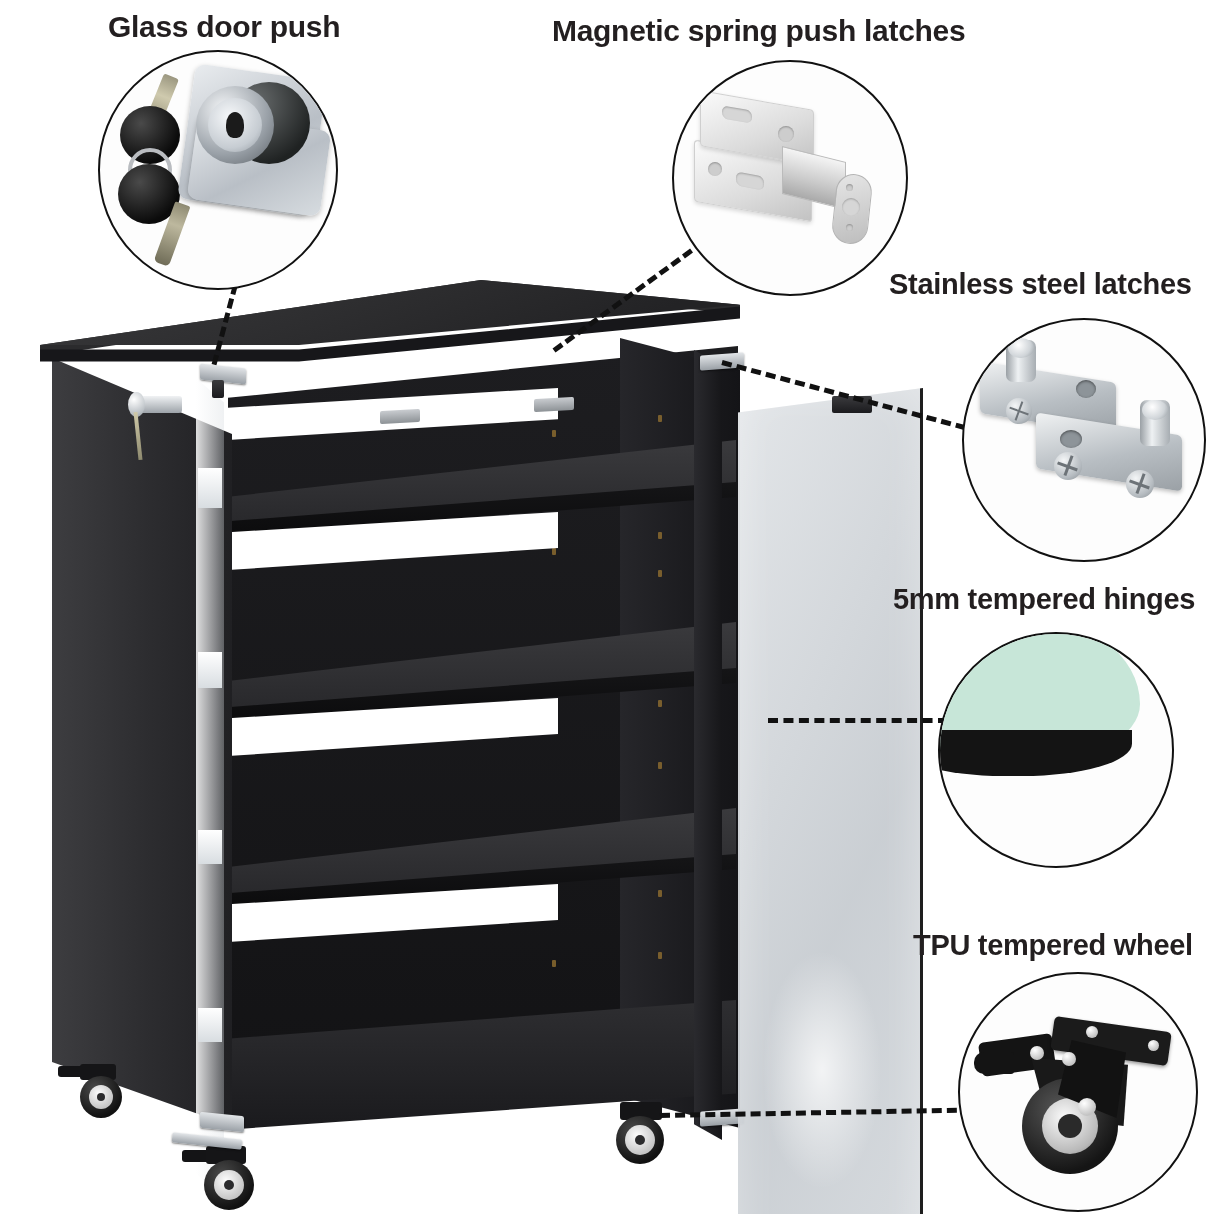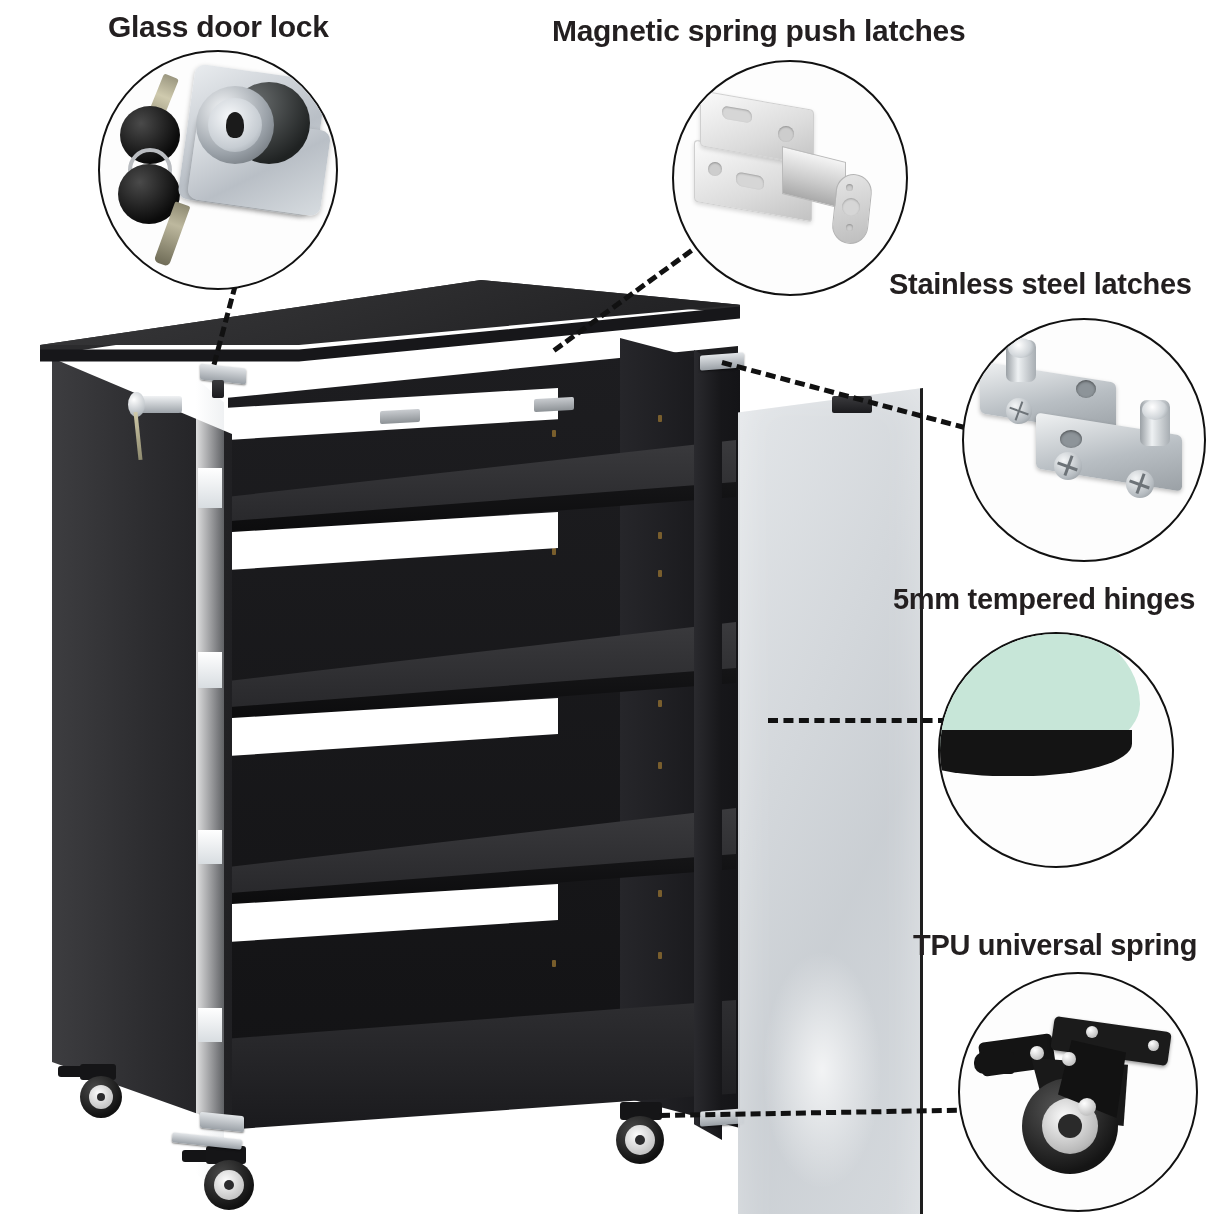--- a/index.html
+++ b/index.html
@@ -317,25 +317,25 @@
   <div class="leader" style="left:243px;top:254px;width:112px;transform:rotate(105deg);"></div>
 
   <div class="leader" style="left:554px;top:348px;width:170px;transform:rotate(-36deg);"></div>
 
   <div class="leader" style="left:722px;top:360px;width:252px;transform:rotate(15deg);"></div>
 
   <div class="leader" style="left:768px;top:718px;width:180px;transform:rotate(0deg);"></div>
 
   <div class="leader" style="left:660px;top:1113px;width:312px;transform:rotate(-1deg);"></div>
 
-  <div class="callout-label" id="lbl-lock">Glass door lock</div>
+  <div class="callout-label" id="lbl-lock">Glass door push</div>
   <div class="callout-label" id="lbl-latch">Magnetic spring push latches</div>
   <div class="callout-label" id="lbl-hinge">Stainless steel latches</div>
   <div class="callout-label" id="lbl-glass">5mm tempered hinges</div>
-  <div class="callout-label" id="lbl-wheel">TPU universal spring</div>
+  <div class="callout-label" id="lbl-wheel">TPU tempered wheel</div>
 
   <div class="bubble" id="bub-lock">
     <div class="bubble-inner">
       <div class="key-blade" style="left:52px;top:22px;width:16px;height:62px;transform:rotate(22deg);
             background:linear-gradient(180deg,#9b9780,#cfcaae 35%,#7e7a62);border-radius:3px 3px 1px 1px;"></div>
       <div class="key-head" style="left:20px;top:54px;width:60px;height:58px;"></div>
       <div class="key-ring" style="left:28px;top:96px;width:36px;height:36px;"></div>
       <div class="key-head" style="left:18px;top:112px;width:62px;height:60px;"></div>
       <div class="key-blade" style="left:64px;top:150px;width:16px;height:64px;transform:rotate(20deg);
             background:linear-gradient(180deg,#8e8a72,#bdb89e 35%,#6f6c57);border-radius:2px 2px 5px 5px;"></div>

